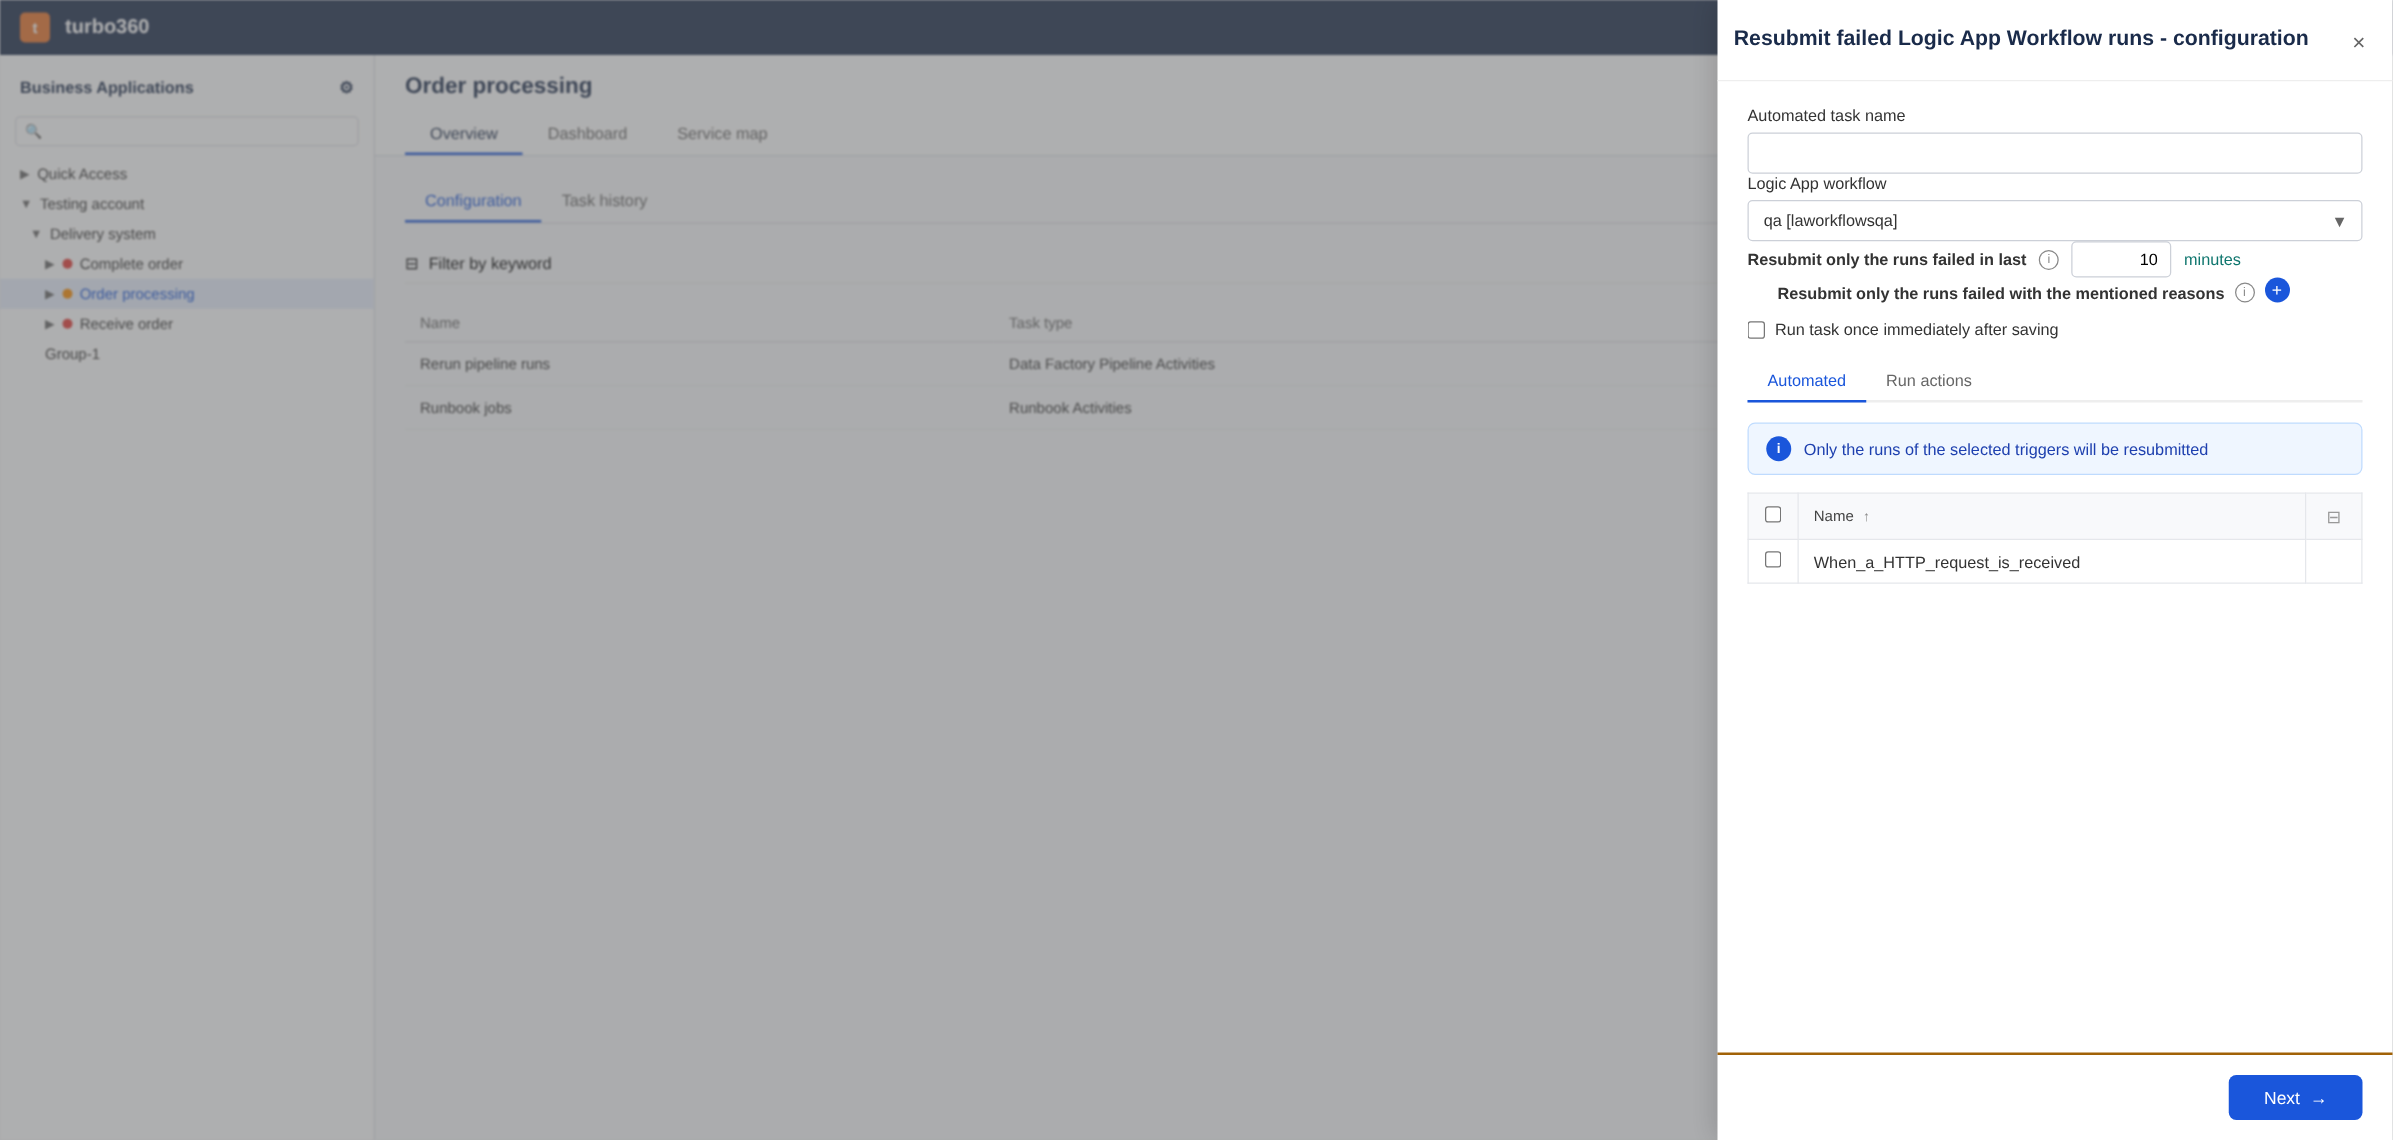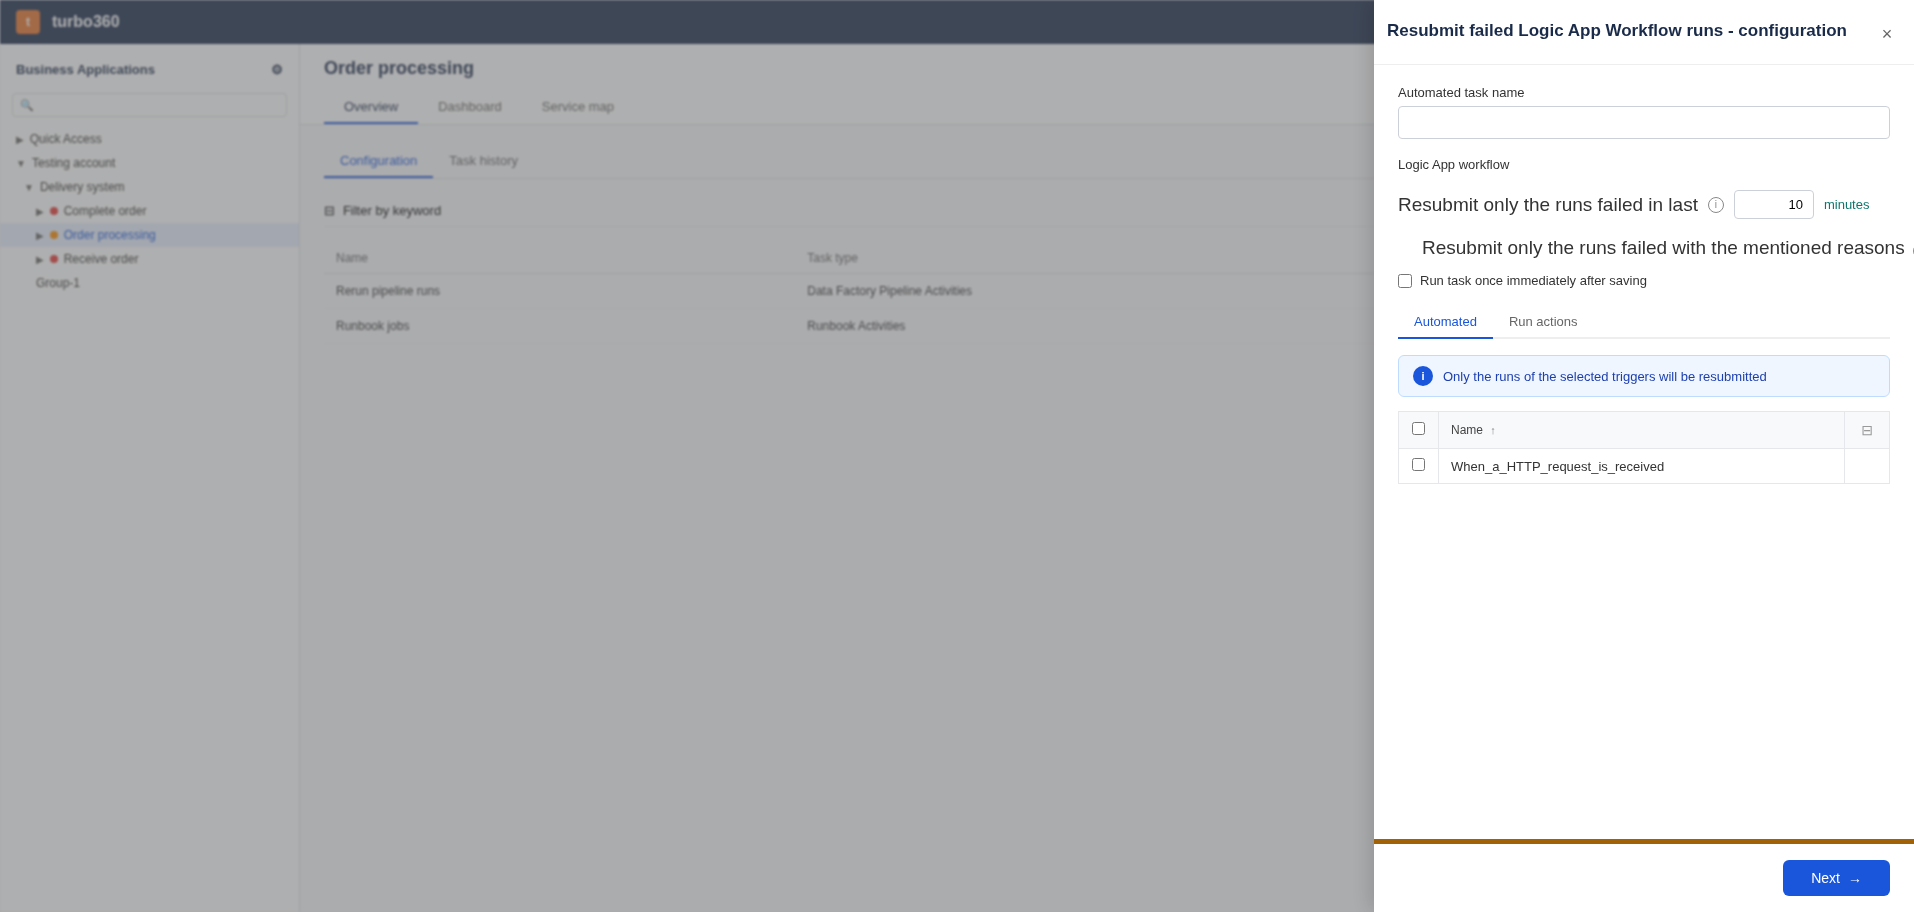--- a/index.html
+++ b/index.html
@@ -189,21 +189,21 @@
       border-radius: 4px;
       flex-shrink: 0;
     }
 
     .modal-body {
       flex: 1;
       overflow-y: auto;
       padding: 20px 24px;
     }
 
-    .form-group { margin-bottom: 18px; }
+    .form-group { }
     .form-label {
       font-size: 13px;
       color: #333;
       font-weight: 500;
       margin-bottom: 6px;
       display: block;
     }
     .form-input {
       width: 100%;
       border: 1px solid #ccd0d8;
@@ -236,23 +236,23 @@
       color: #666;
       pointer-events: none;
     }
 
     .inline-form-row {
       display: flex;
       align-items: center;
       gap: 10px;
     }
     .inline-label {
-      font-size: 19px;
-      color: #333;
-      font-weight: 400;
+      font-size: 13px;
+      color: #333;
+      font-weight: 700;
       white-space: nowrap;
     }
     .info-icon {
       width: 16px; height: 16px;
       border-radius: 50%;
       border: 1.5px solid #888;
       display: inline-flex;
       align-items: center;
       justify-content: center;
       font-size: 10px;
@@ -370,21 +370,21 @@
       border: none;
       cursor: pointer;
       color: #999;
       font-size: 14px;
       padding: 2px 4px;
     }
     .sort-icon { font-size: 11px; color: #888; margin-left: 4px; }
 
     .modal-footer {
       padding: 16px 24px;
-      border-top: 5px solid #a16207;
+      border-top: 2px solid #a16207;
       display: flex;
       justify-content: flex-end;
     }
     .btn-next {
       background: #1a56db;
       color: white;
       border: none;
       border-radius: 6px;
       padding: 10px 28px;
       font-size: 14px;
@@ -500,20 +500,26 @@
 
   <div class="modal-body">
 
     <div class="form-group">
       <label class="form-label">Automated task name</label>
       <input class="form-input" type="text" style="">
     </div>
 
     <div class="form-group">
       <label class="form-label">Logic App workflow</label>
+      <div class="form-select-wrapper">
+        <select class="form-select">
+          <option>qa [laworkflowsqa]</option>
+        </select>
+        <span class="select-arrow">▼</span>
+      </div>
     </div>
 
     <div class="form-group">
       <div class="inline-form-row">
         <span class="inline-label">Resubmit only the runs failed in last</span>
         <span class="info-icon">i</span>
         <input class="inline-input" type="text" value="10" style="">
         <span class="unit-text">minutes</span>
       </div>
     </div>

